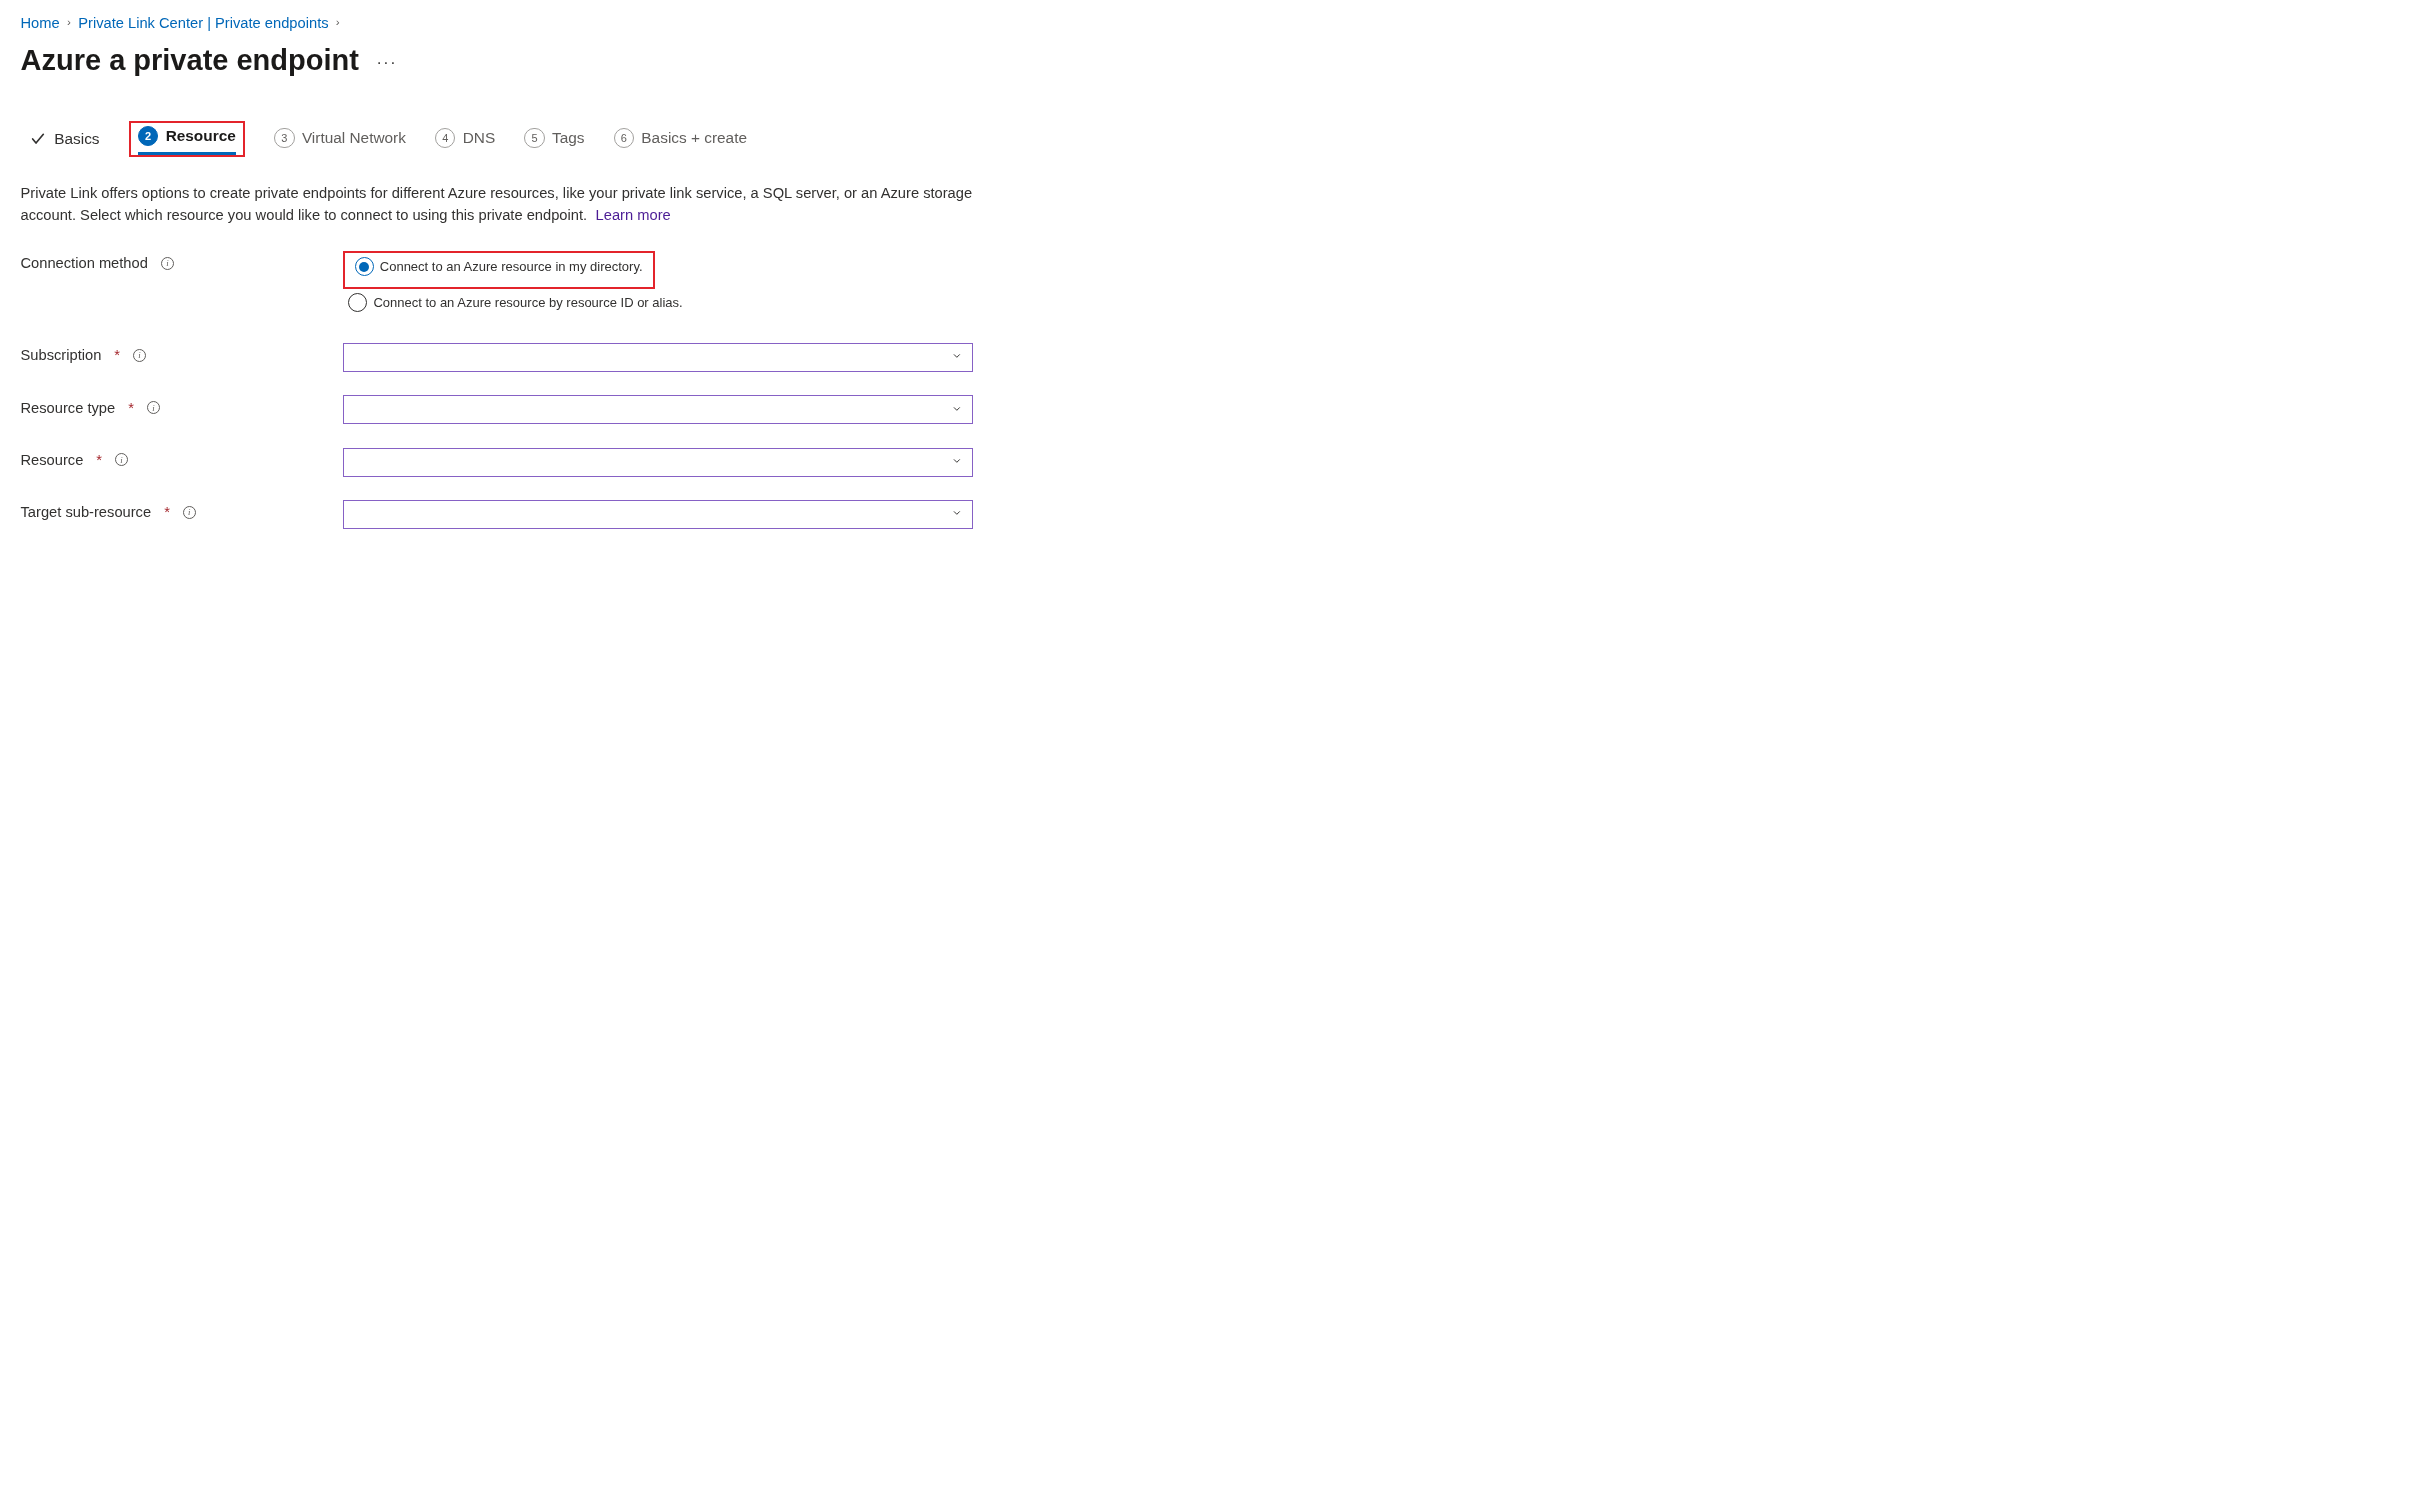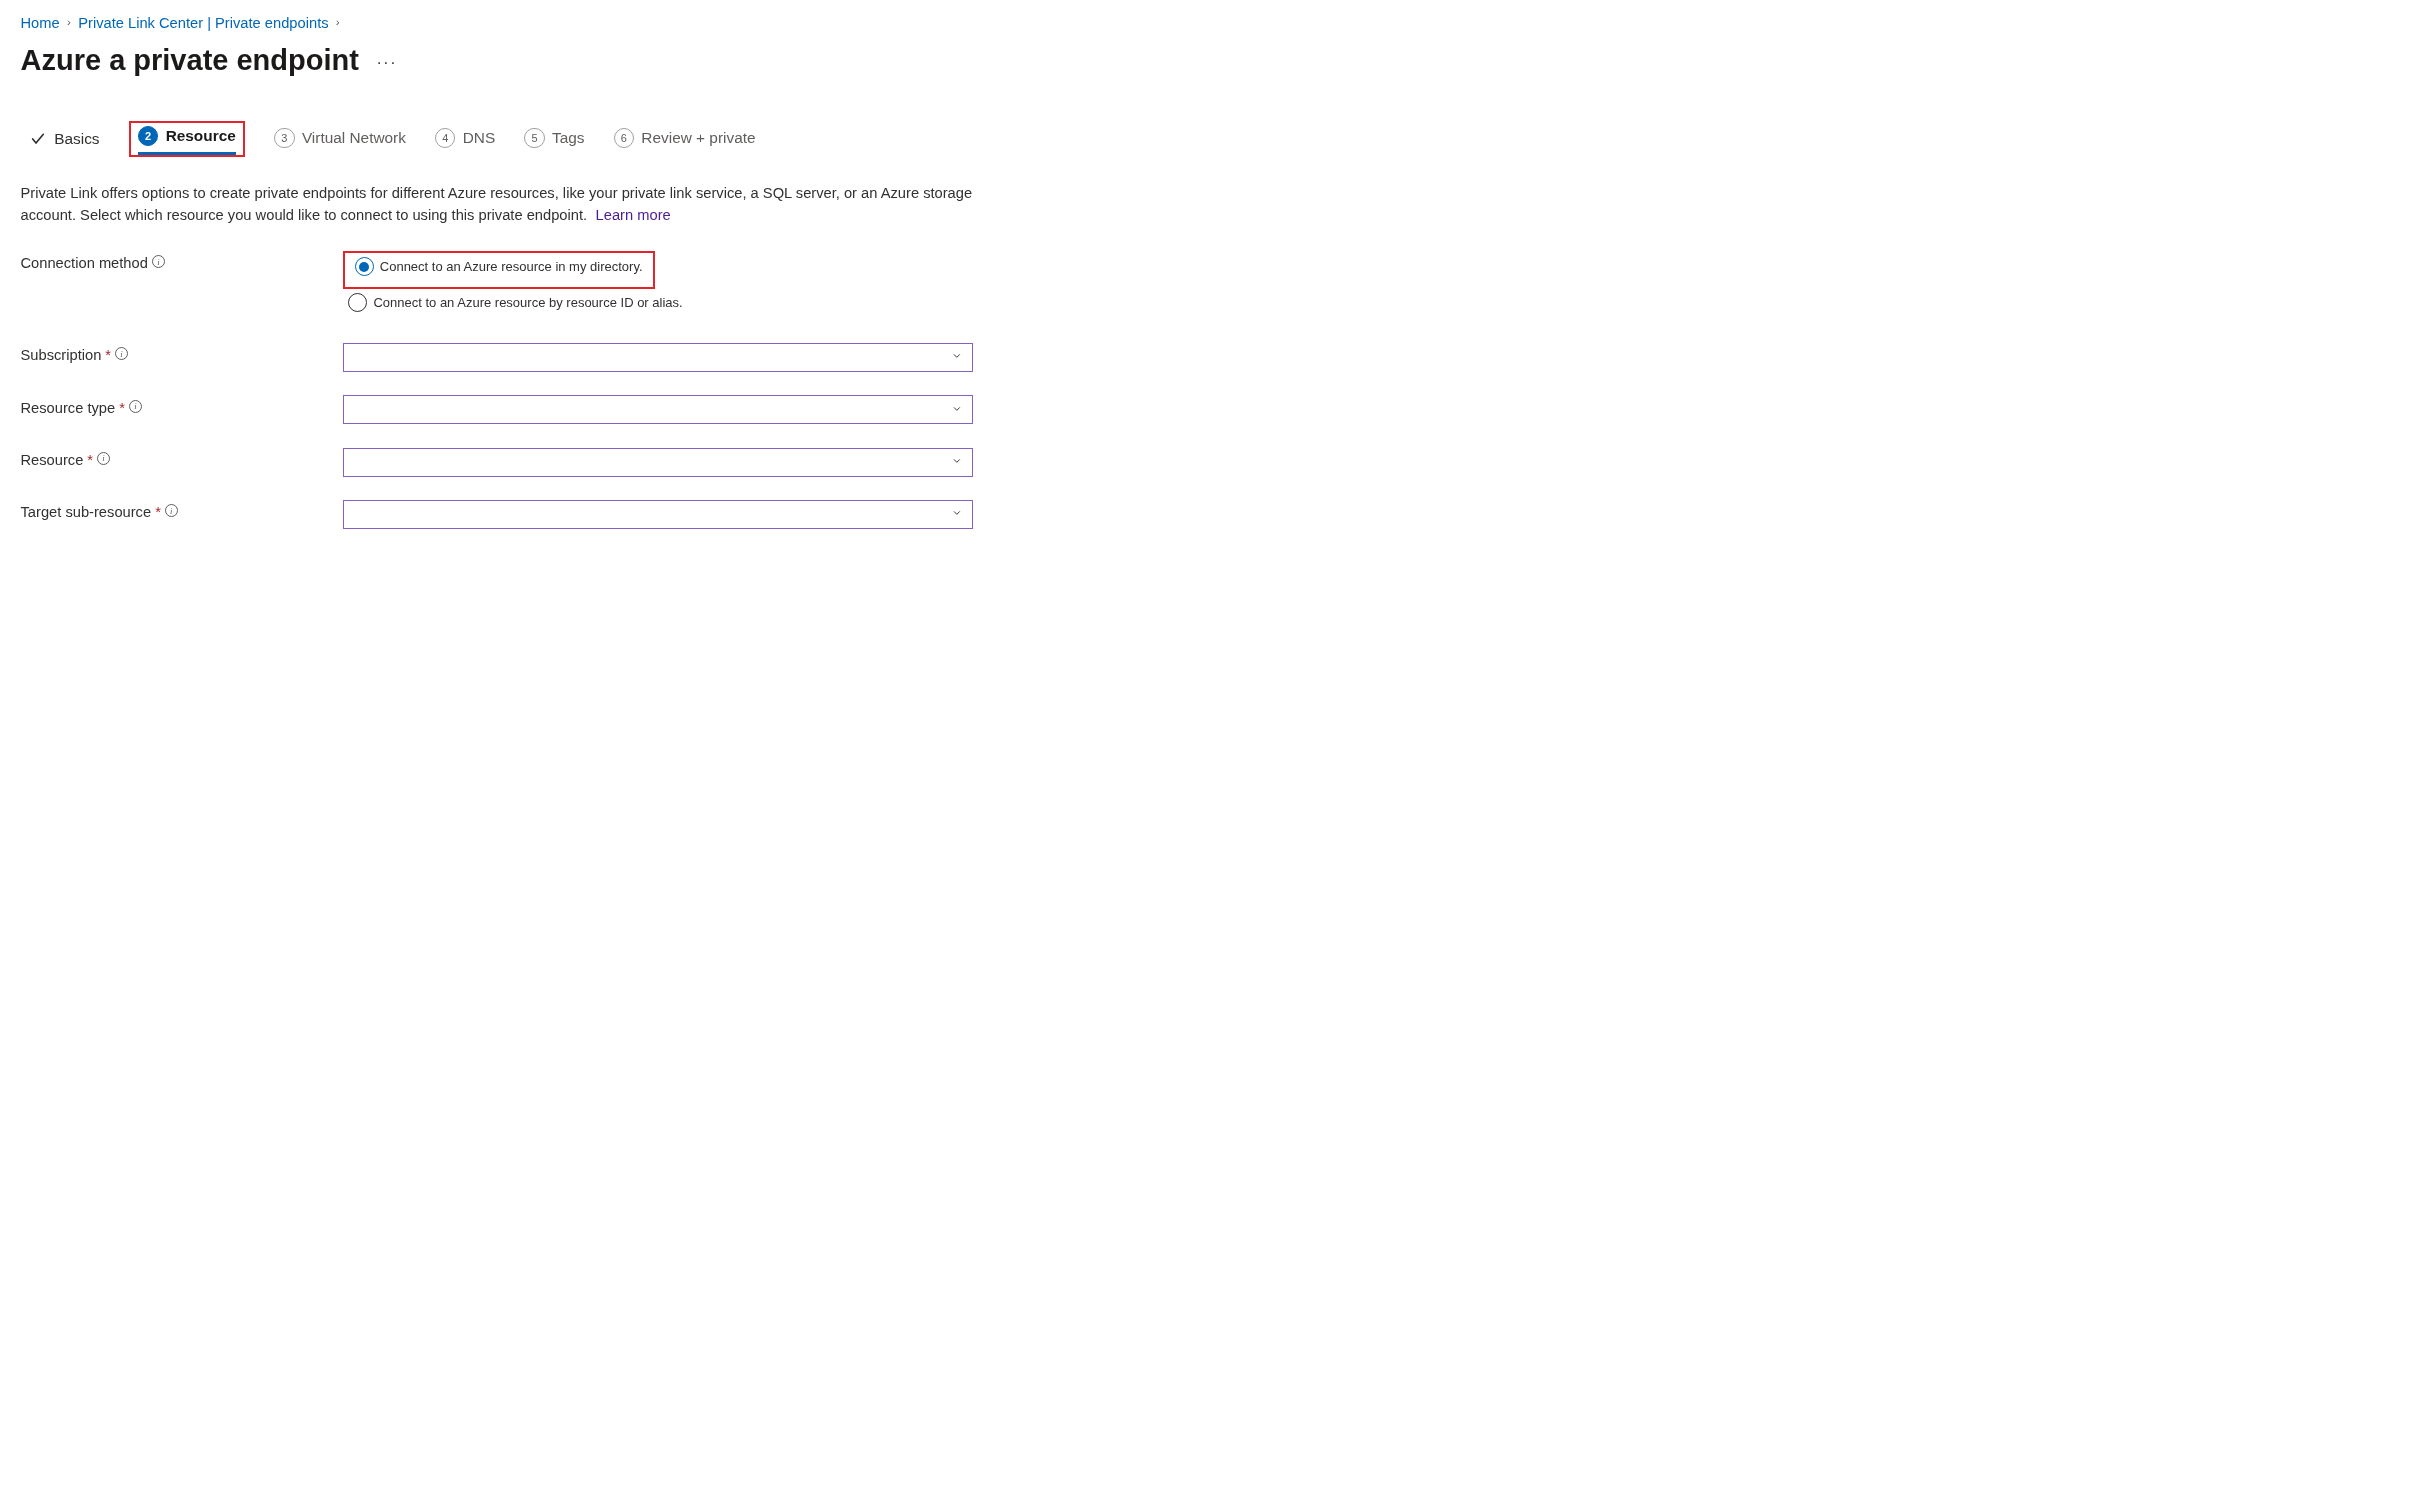--- a/index.html
+++ b/index.html
@@ -108,21 +108,22 @@
 
   
   .form-row {
     display: flex;
     align-items: flex-start;
     margin-bottom: 20.5px;
   }
   .form-label {
     width: 322px;
     display: flex;
-    gap: 4px;
+    align-items: center;
+    gap: 13px;
     font-size: 14.7px;
     color: #323130;
     padding-top: 4.4px;
   }
   .form-label .req { color: #a4262c; }
   .info-icon {
     width: 13px; height: 13px;
     border: 1.1px solid #605e5c;
     border-radius: 50%;
     display: inline-flex;
@@ -225,21 +226,21 @@
     <span>DNS</span>
   </div>
 
   <div class="tab">
     <span class="tab-circle">5</span>
     <span>Tags</span>
   </div>
 
   <div class="tab">
     <span class="tab-circle">6</span>
-    <span>Review + private</span>
+    <span>Basics + create</span>
   </div>
 </div>
 
 <p class="description">
   <span>Private Link offers options to create private endpoints for different Azure resources, like your private link service, a SQL server, or an Azure storage account. Select which resource you would like to connect to using this private endpoint.</span>
   <a href="#" class="learn">Learn more</a>
 </p>
 
 <div class="form-row">
   <div class="form-label">

